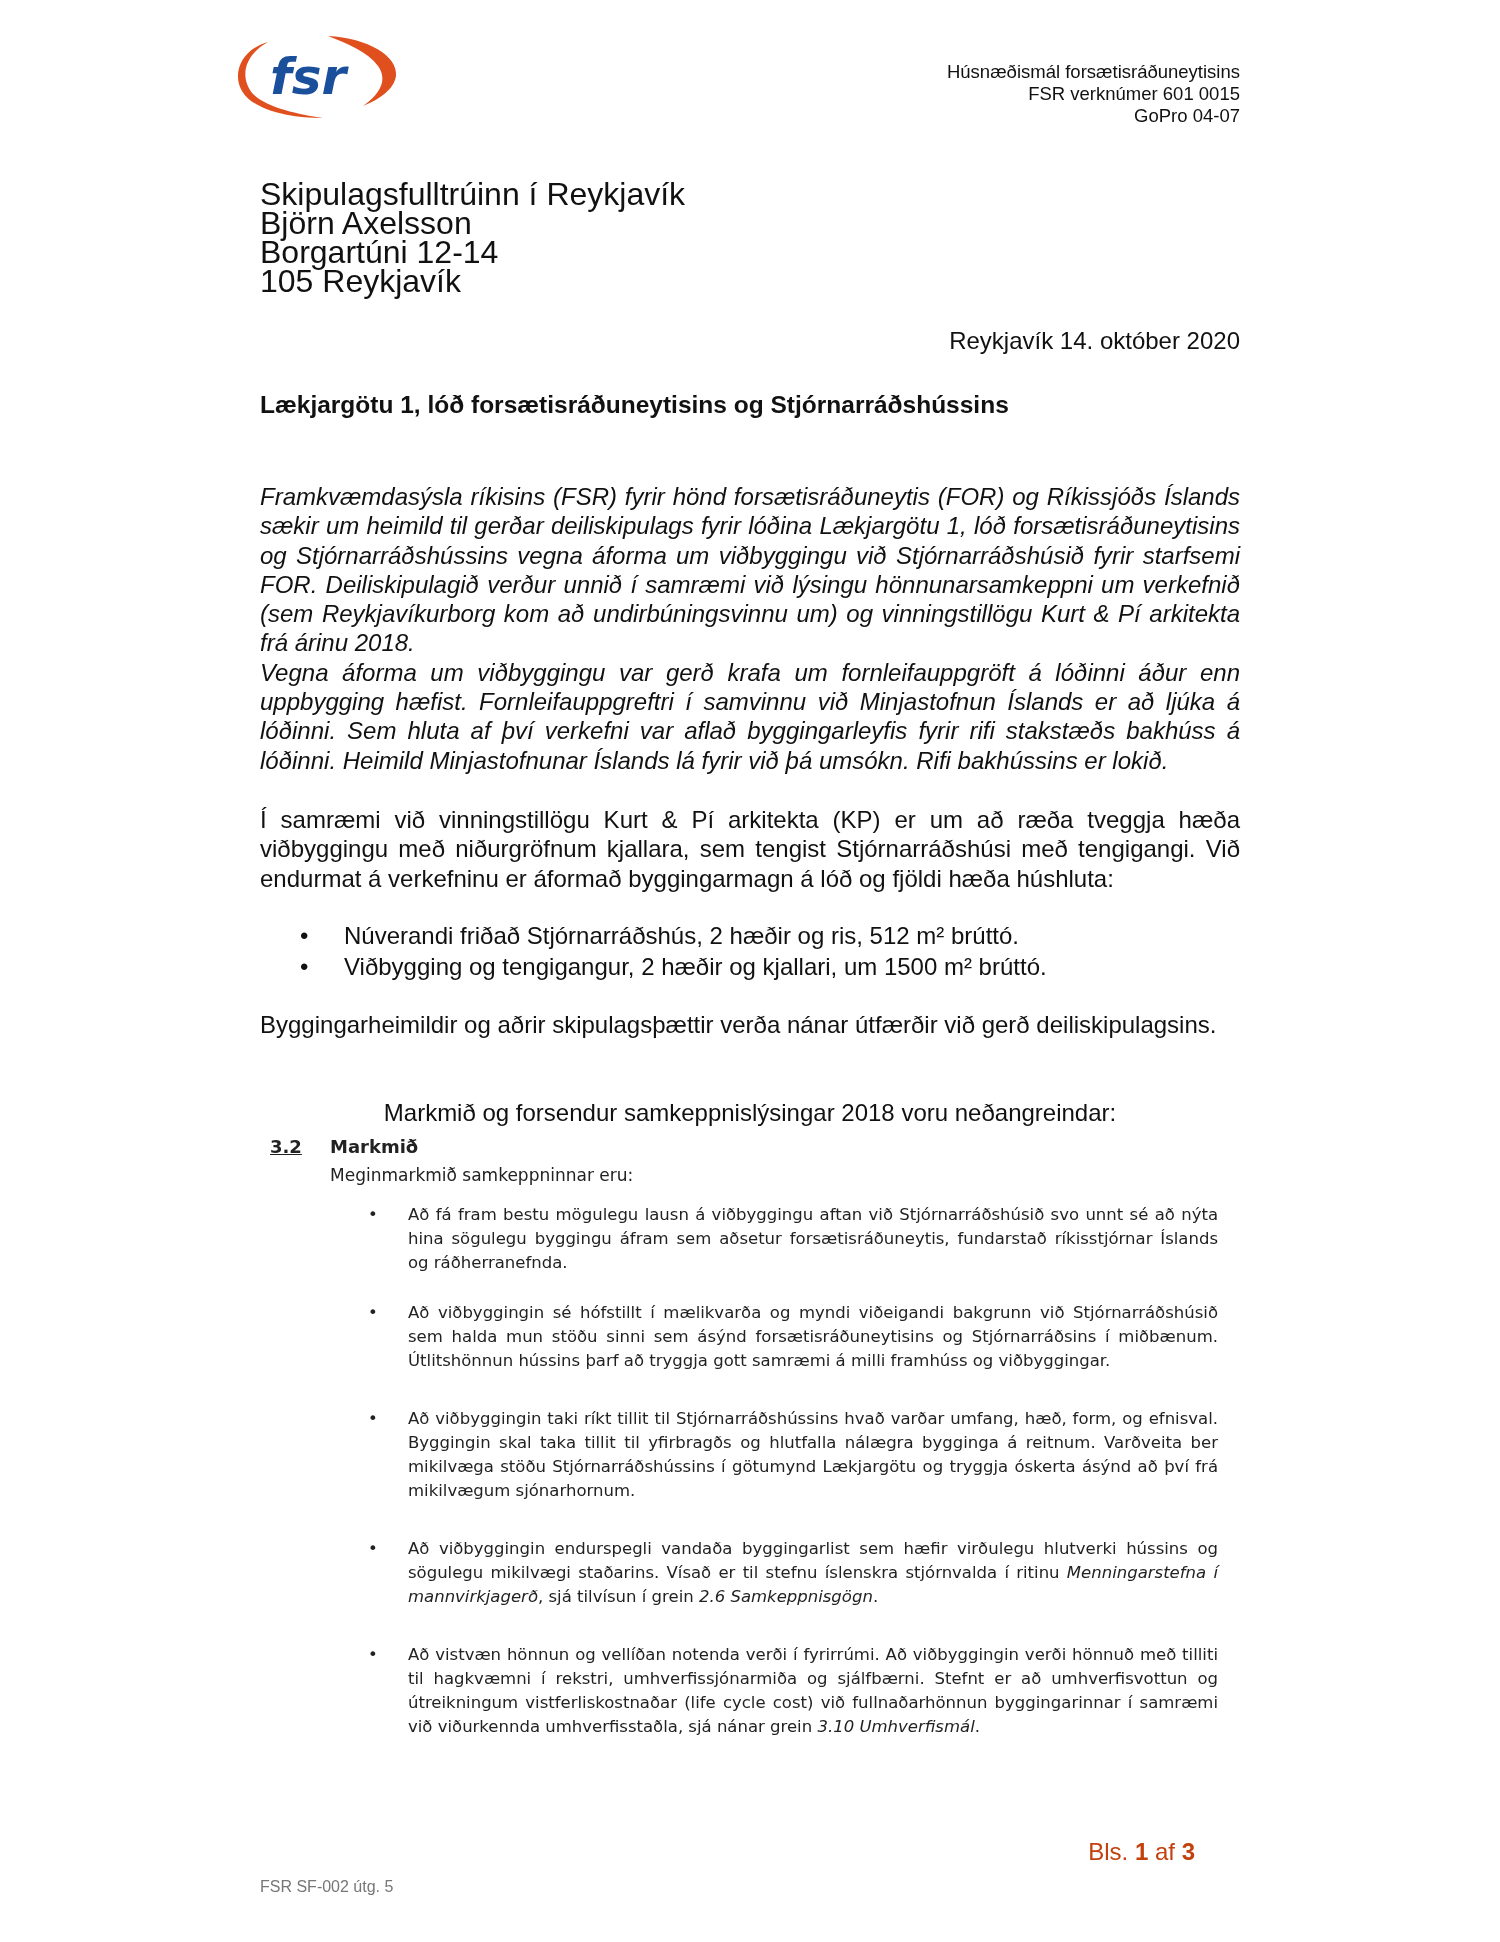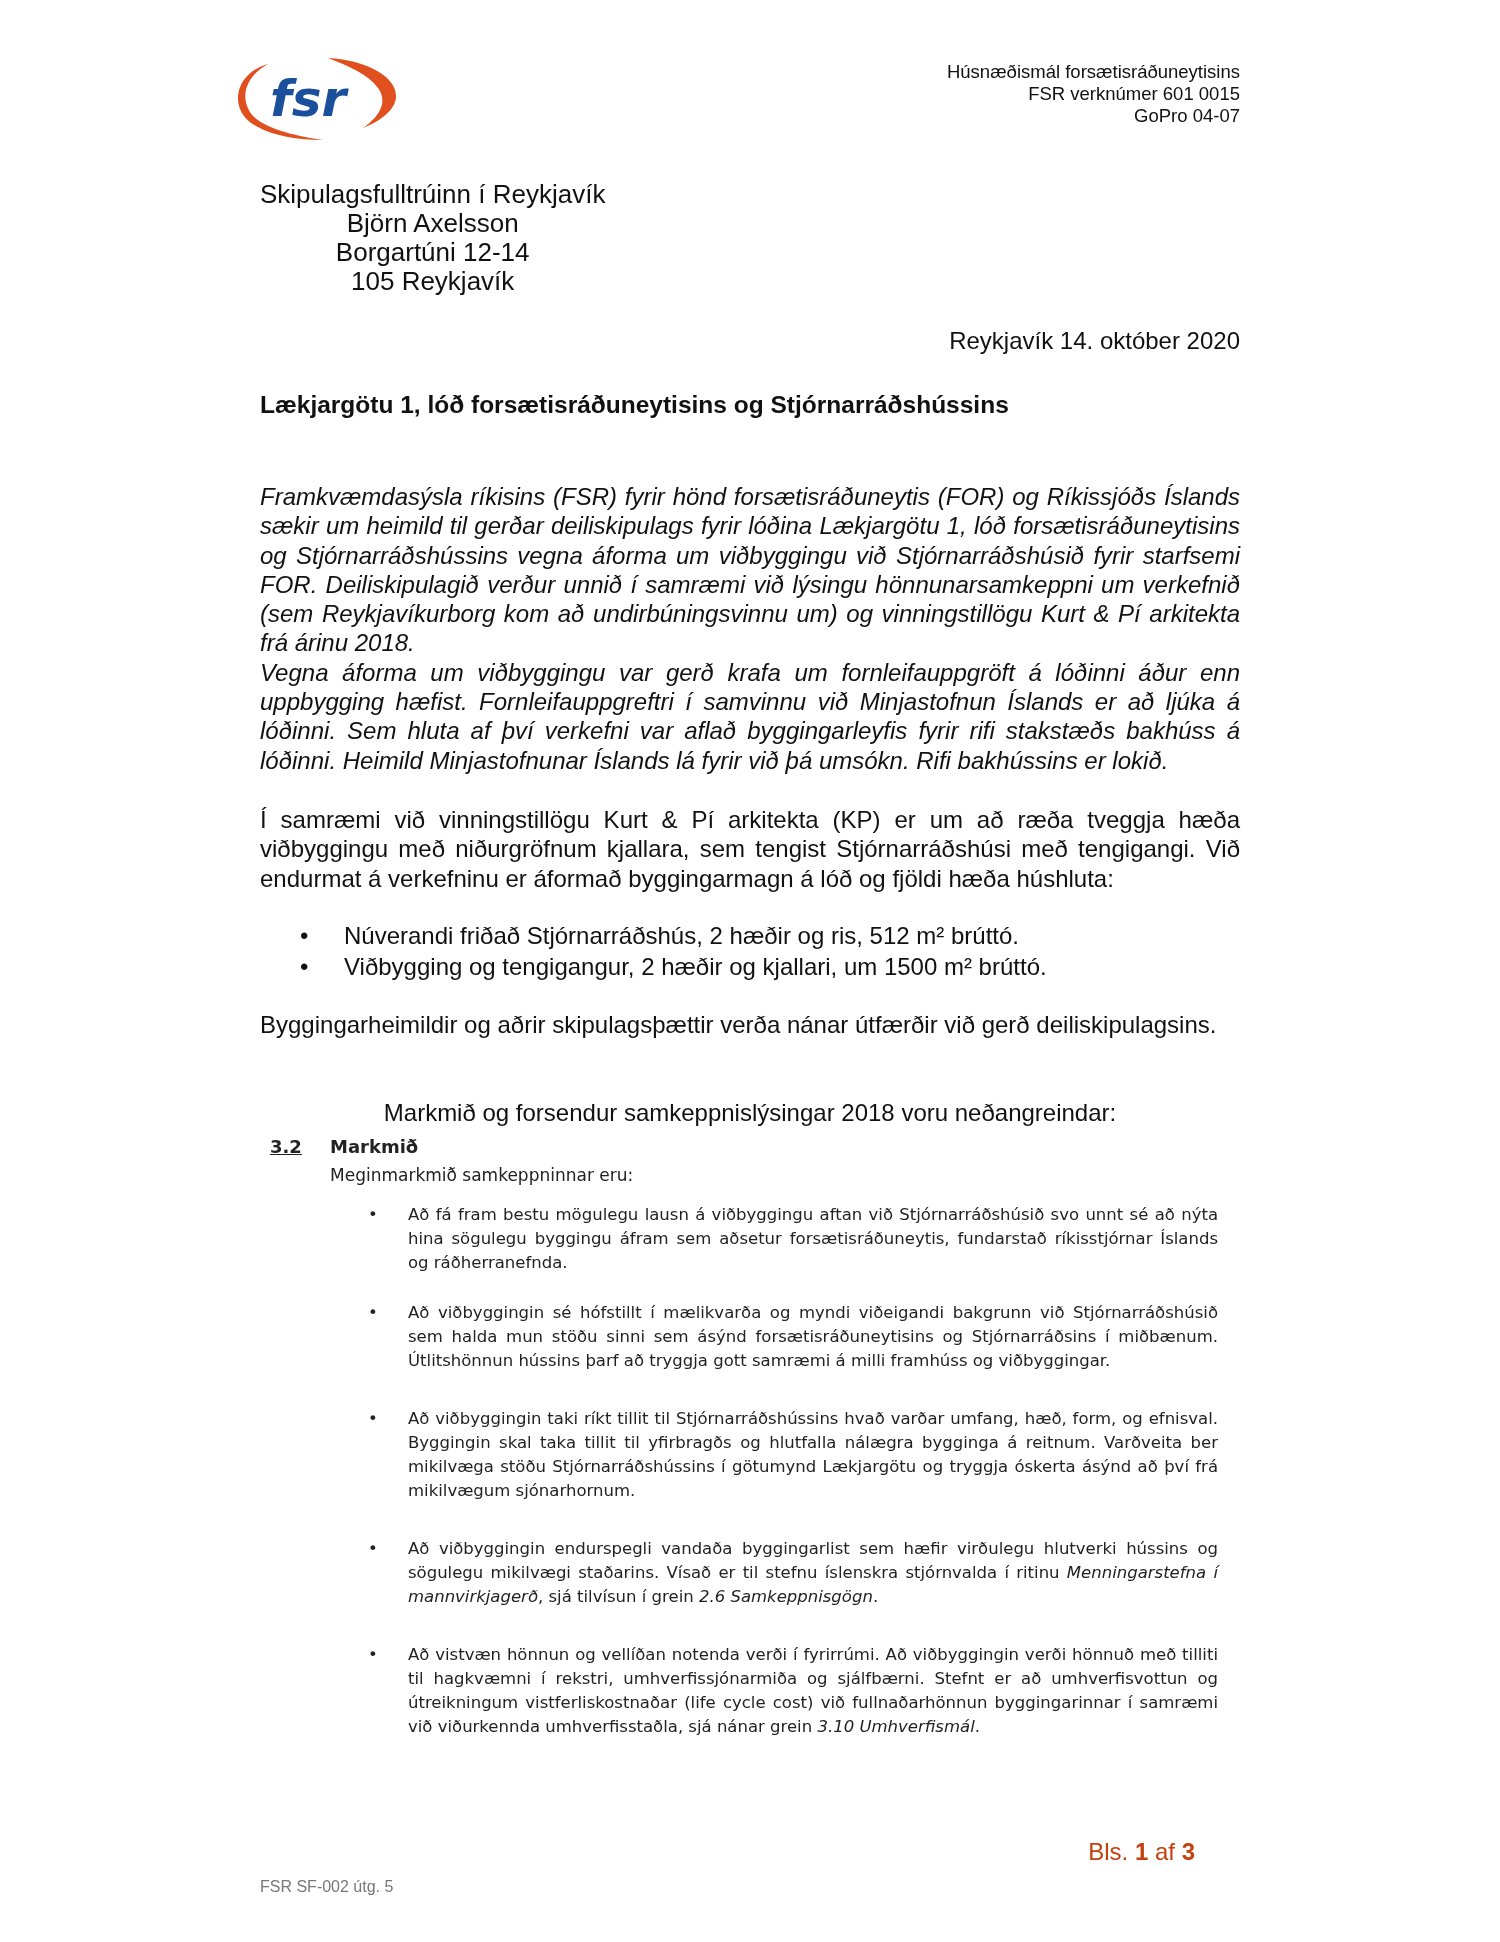--- a/index.html
+++ b/index.html
@@ -1,19 +1,19 @@
 <!DOCTYPE html>
 <html><head>
 <meta charset="utf-8">
 <style>
   html, body { margin: 0; padding: 0; background: #ffffff; }
   body { width: 1500px; height: 1942px; position: relative; overflow: hidden; font-family: "Liberation Sans", sans-serif; color: #111; }
-  .logo { position: absolute; left: 228px; top: 56px; width: 174px; height: 88px; text-align: center; }
+  .logo { position: absolute; left: 228px; top: 34px; width: 174px; height: 88px; text-align: center; }
   .header-ref { position: absolute; right: 260px; top: 61px; text-align: right; font-size: 18.5px; line-height: 22px; color: #111; }
-  .addr { position: absolute; left: 260px; top: 180px; font-size: 26px; line-height: 29px; text-align: center; }
+  .addr { position: absolute; left: 260px; top: 180px; font-size: 32px; line-height: 29px; }
   .date { position: absolute; right: 260px; top: 327px; font-size: 24px; }
   .subject { position: absolute; left: 260px; top: 390px; width: 980px; font-size: 24.5px; font-weight: bold; line-height: 30px; }
   .body { position: absolute; left: 260px; width: 980px; font-size: 24px; line-height: 29.3px; text-align: justify; }
   .p1 { top: 482px; font-style: italic; }
   .p2 { top: 805px; }
   .bullets1 { position: absolute; left: 300px; top: 920px; font-size: 24px; line-height: 31px; margin: 0; padding: 0; list-style: none; }
   .bullets1 li { position: relative; padding-left: 44px; }
   .bullets1 li .dot { position: absolute; left: 0; top: 0; }
   .p3 { top: 1010px; }
   .p4 { top: 1098px; text-align: center; }

